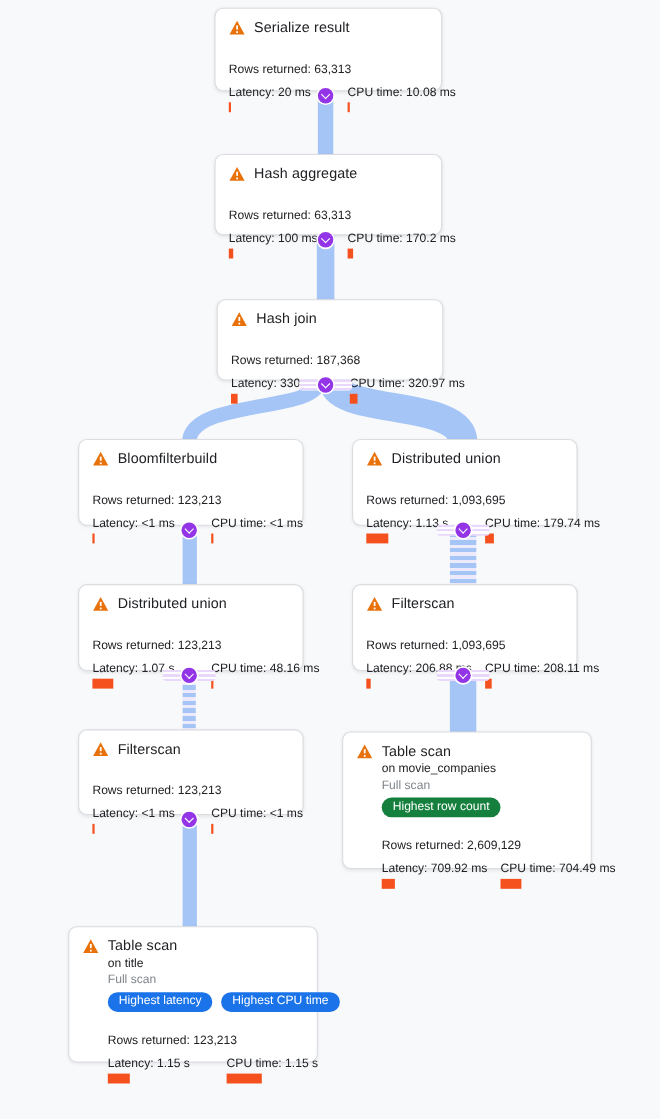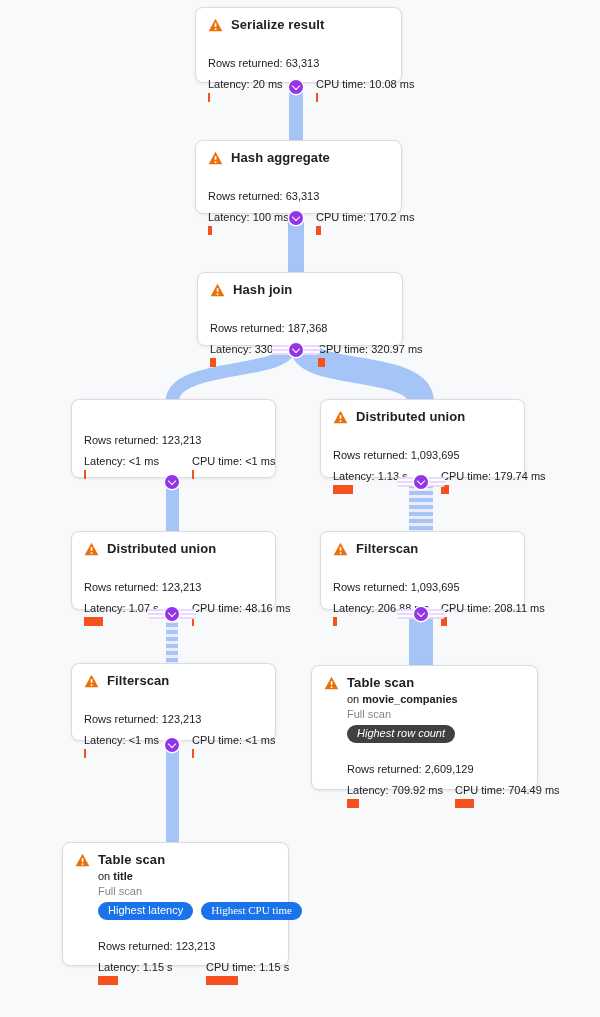--- a/index.html
+++ b/index.html
@@ -8,24 +8,24 @@
   svg.split{position:absolute;left:0;top:0;z-index:1}
   .edge{position:absolute;z-index:1}
   .edge.solid{background:#a6c5f7}
   .edge.striped{background:repeating-linear-gradient(to bottom,#a6c5f7 0 4px,#edeafb 4px 7px)}
   .halo{position:absolute;width:48px;height:10px;border-radius:3px;z-index:3;
         background:repeating-linear-gradient(to bottom,#e9d8fb 0 2px,#fdfcff 2px 4px)}
   .node{position:absolute;background:#fff;border:1px solid #dadce0;border-radius:8px;
         box-sizing:border-box;padding:9px 12px;box-shadow:0 1px 3px rgba(60,64,67,.10);z-index:2;cursor:pointer}
   .head{display:flex;align-items:center}
   .warn-icon{display:inline-flex;margin-right:8px;line-height:0}
-  .title{font-size:13px;font-weight:700;letter-spacing:.1px}
+  .title{font-size:13px;font-weight:400;letter-spacing:.1px}
   .node.with-icon .body{margin-left:23px}
   .on-line{font-size:11px;margin-top:3px}
-  .tname{font-weight:700}
+  .tname{font-weight:400}
   .scan-type{font-size:11px;color:#80868b;margin-top:3px}
   .badges{display:flex;gap:8px;margin-top:5px}
   .badge{background:#1a73e8;color:#fff;font-size:11px;line-height:13px;
          padding:2px 10px 3px;border-radius:10px;white-space:nowrap}
   .rows{font-size:11px;margin-top:20px}
   .metrics{display:flex;margin-top:9px}
   .metric{min-width:96px;margin-right:12px;white-space:nowrap;font-size:11px}
   .bar{height:9px;margin-top:3px;background:#f4511e}
   .connector{position:absolute;width:14px;height:14px;border-radius:50%;background:#9334e6;
              box-shadow:0 0 0 1.5px #fff;display:flex;align-items:center;justify-content:center;
@@ -162,20 +162,30 @@
             <span>CPU time:</span>
             <span>320.97 ms</span>
           </div>
           <div class="bar cpu" style="width: 7px; background: rgb(244, 81, 30);"></div>
         </div>
       </div>
     </div>
   </div>
 
   <div class="node" style="left: 71px; top: 399px; width: 205px; height: 79px;">
+    <div class="head">
+      <span class="warn-icon" hidden="">
+        <svg width="15" height="14" viewBox="0 0 24 22">
+          <path d="M1 21 L12 1 L23 21 Z" fill="#e8710a"></path>
+          <rect x="10.8" y="8" width="2.6" height="6" fill="#fff"></rect>
+          <rect x="10.8" y="16.4" width="2.6" height="2.6" fill="#fff"></rect>
+        </svg>
+      </span>
+      <span class="title">Bloomfilterbuild</span>
+    </div>
     <div class="body">
 
       <div class="badges" hidden=""></div>
       <div class="rows">
         <span>Rows returned:</span>
         <span>123,213</span>
       </div>
       <div class="metrics">
         <div class="metric">
           <div class="mtext">
@@ -354,21 +364,21 @@
       </span>
       <span class="title">Table scan</span>
     </div>
     <div class="body">
       <div class="on-line">
         <span>on</span>
         <span class="tname">movie_companies</span>
       </div>
       <div class="scan-type">Full scan</div>
       <div class="badges">
-  <span class="badge" style="background: #404040; font-style: italic;">Highest row count</span>
+  <span class="badge" style="background: #15803d;">Highest row count</span>
 </div>
       <div class="rows">
         <span>Rows returned:</span>
         <span>2,609,129</span>
       </div>
       <div class="metrics">
         <div class="metric">
           <div class="mtext">
             <span>Latency:</span>
             <span>709.92 ms</span>
@@ -399,21 +409,21 @@
     </div>
     <div class="body">
       <div class="on-line">
         <span>on</span>
         <span class="tname">title</span>
       </div>
       <div class="scan-type">Full scan</div>
       <div class="badges">
   <span class="badge" style="background: rgb(26, 115, 232);">Highest latency</span>
 
-  <span class="badge" style="background: rgb(26, 115, 232); font-family: Liberation Serif, serif;">Highest CPU time</span>
+  <span class="badge" style="background: rgb(26, 115, 232);">Highest CPU time</span>
 </div>
       <div class="rows">
         <span>Rows returned:</span>
         <span>123,213</span>
       </div>
       <div class="metrics">
         <div class="metric">
           <div class="mtext">
             <span>Latency:</span>
             <span>1.15 s</span>

